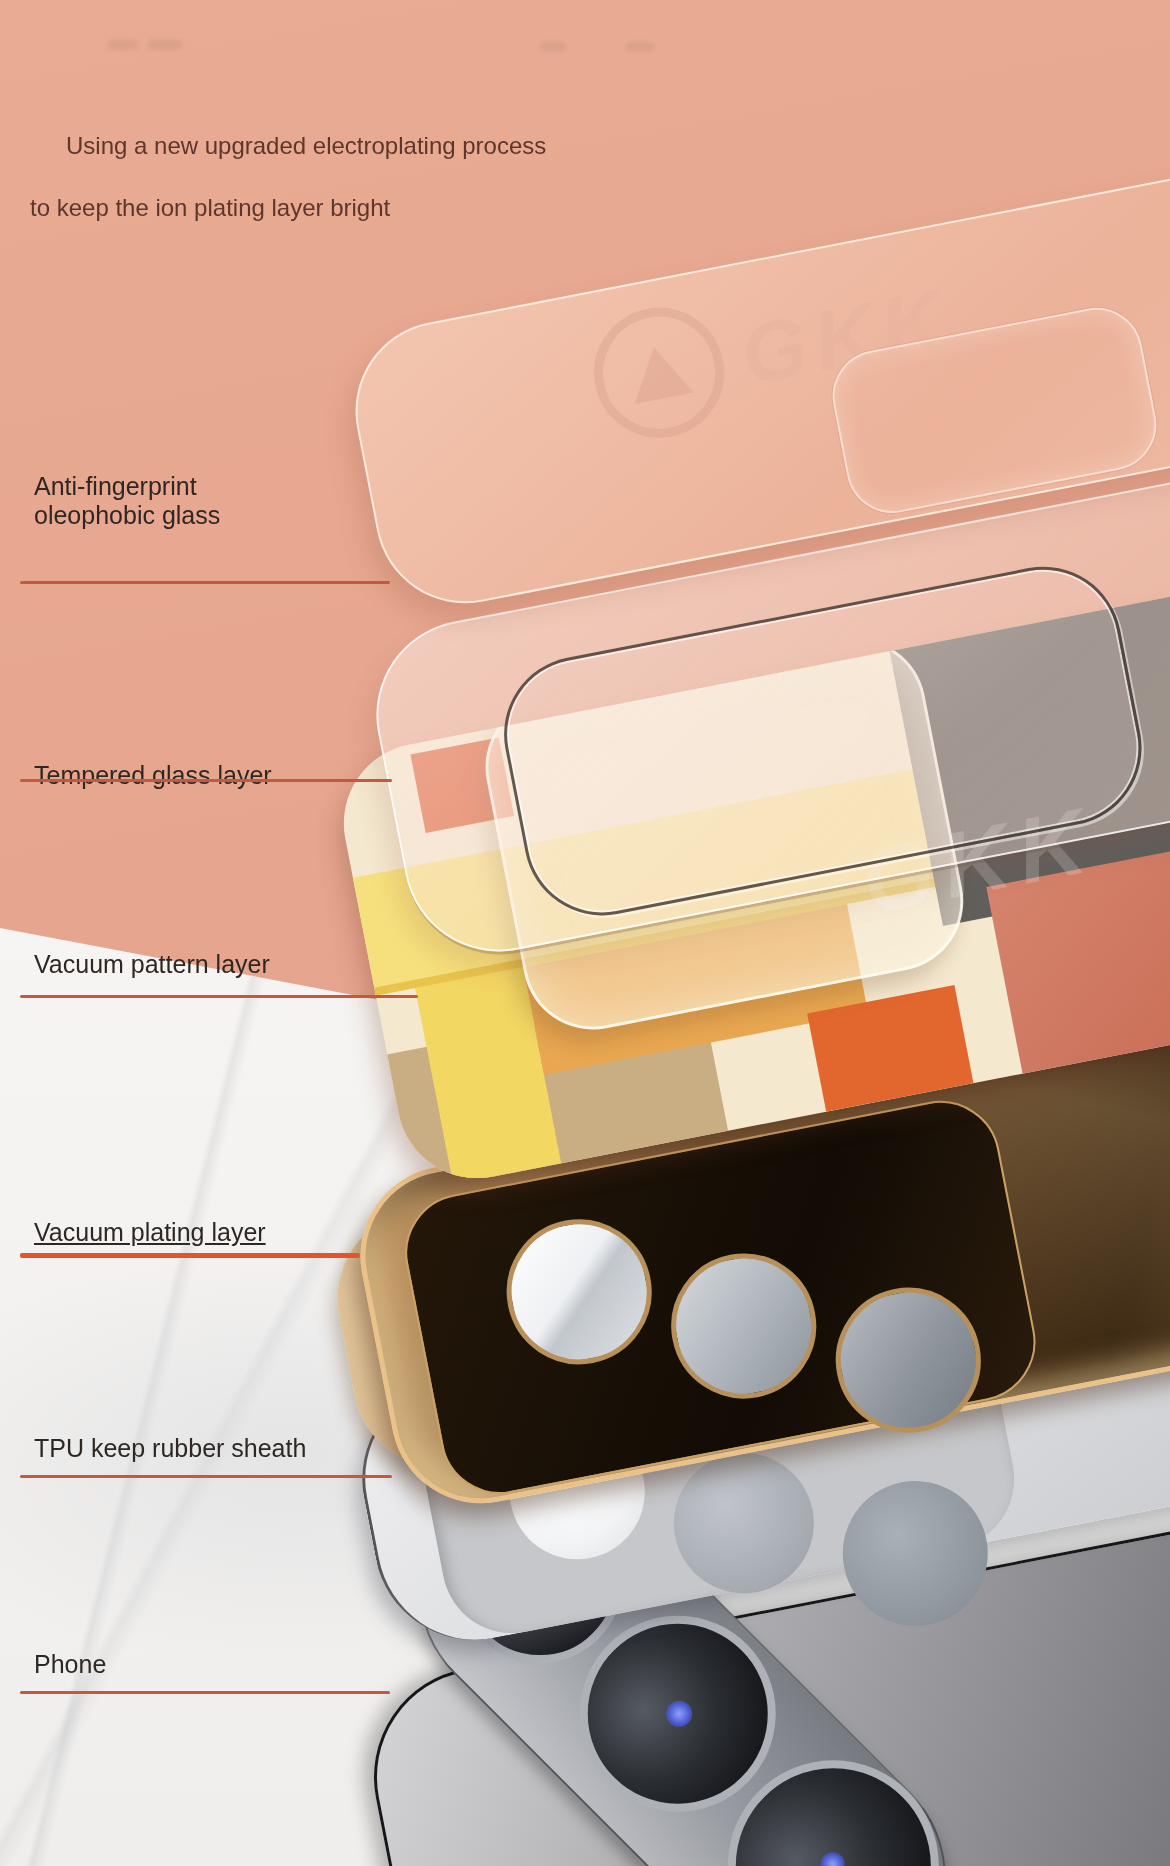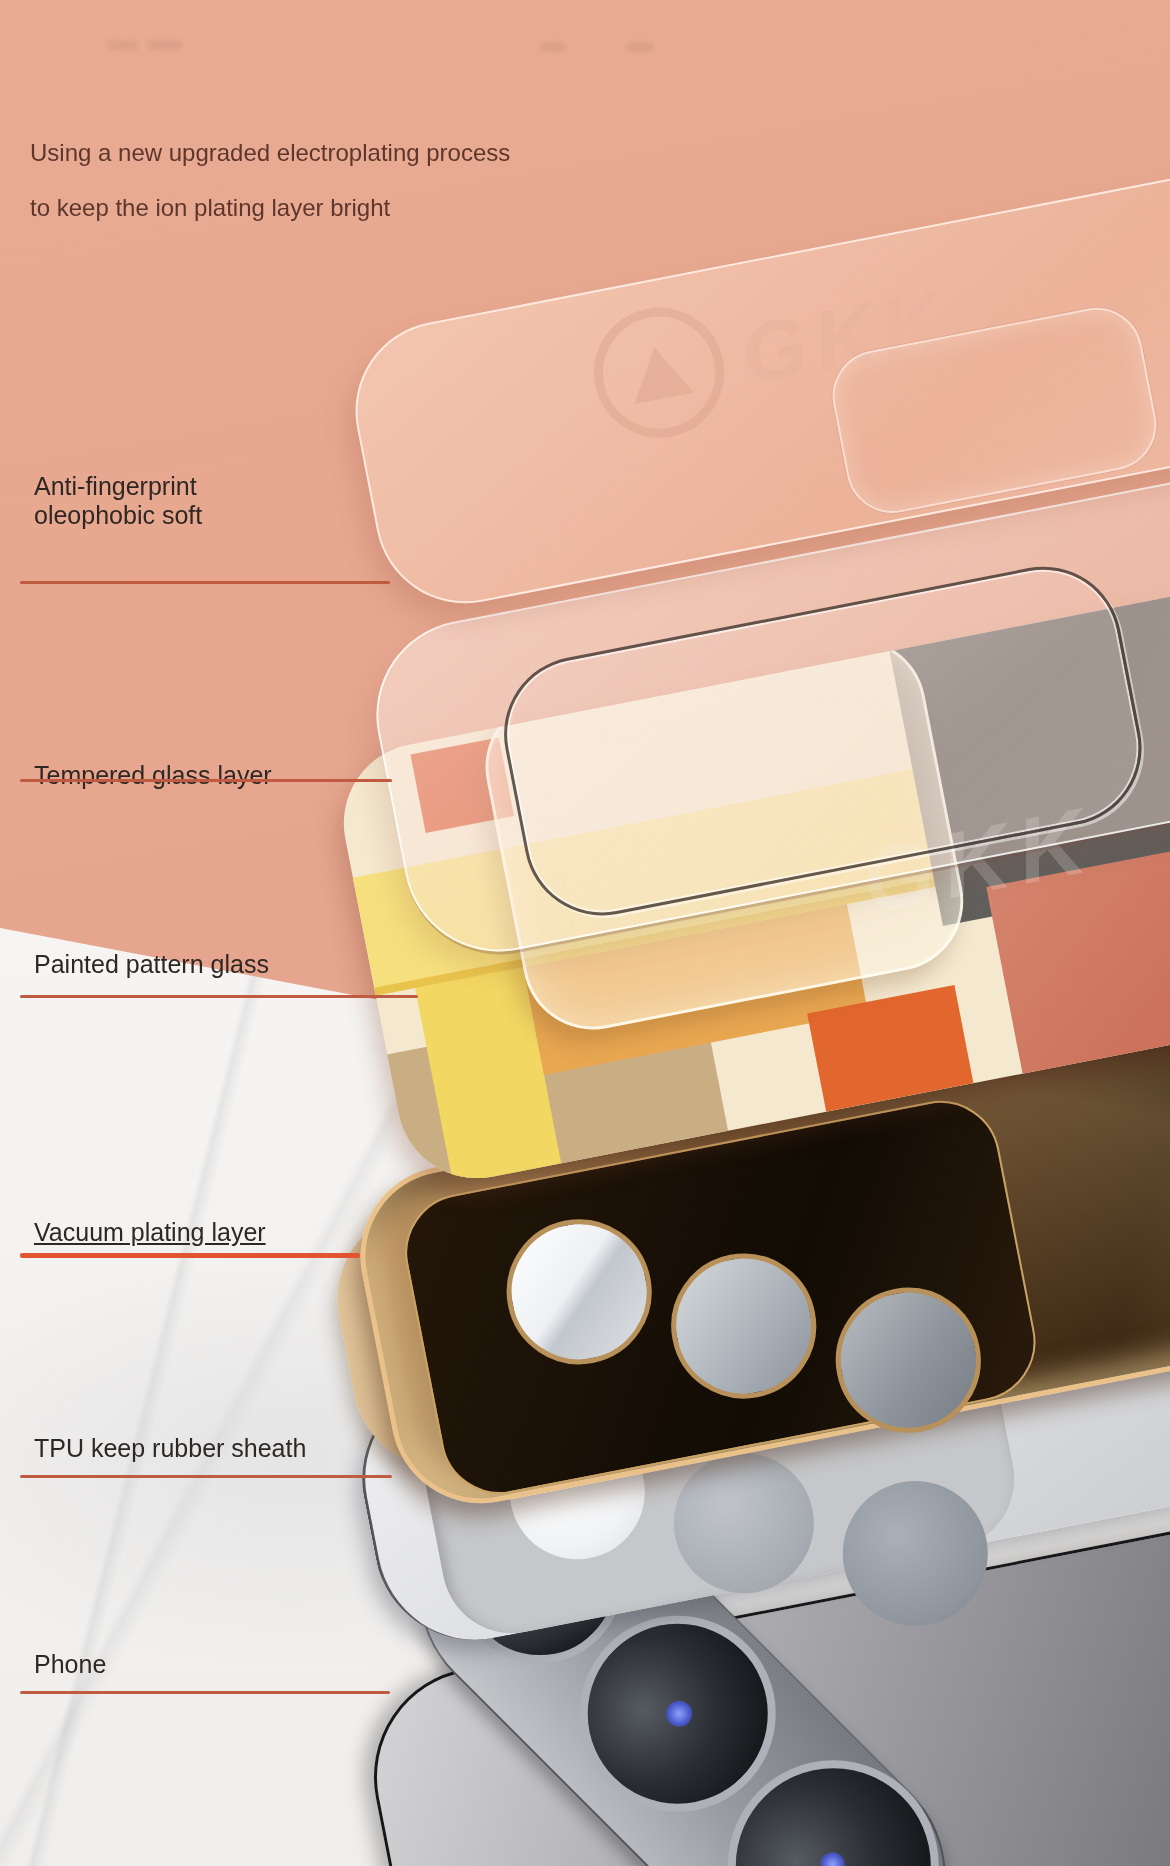--- a/index.html
+++ b/index.html
@@ -22,21 +22,21 @@
   }
   .ghost{position:absolute;height:10px;border-radius:4px;background:rgba(130,95,75,.12);filter:blur(2px);}
   .g1{left:108px;top:40px;width:30px;}
   .g2{left:148px;top:40px;width:34px;}
   .g3{left:540px;top:42px;width:26px;}
   .g4{left:626px;top:42px;width:28px;}
 
   
   .title{position:absolute;left:30px;top:76px;z-index:40;font-size:41px;font-weight:bold;color:#6f332e;letter-spacing:.5px;}
   .sub{position:absolute;left:30px;z-index:40;font-size:24px;color:#5d362c;}
-  .sub1{top:139px;} .sub2{top:194px;}
+  .sub1{top:132px;margin-left:36px;} .sub2{top:194px;}
 
   
   .callout-text{position:absolute;left:34px;z-index:40;font-size:25px;line-height:29px;color:#2e2723;}
   .ct1{top:472px;} .ct2{top:761px;} .ct3{top:950px;} .ct4{top:1218px;text-decoration:underline;} .ct5{top:1434px;} .ct6{top:1650px;}
   .callout-line{position:absolute;left:20px;height:3px;z-index:40;background:#c05a40;border-radius:2px;}
   .cl1{top:581px;width:370px;}
   .cl2{top:779px;width:372px;}
   .cl3{top:995px;width:398px;}
   .cl4{top:1253px;width:340px;height:5px;background:#e25330;}
   .cl5{top:1475px;width:372px;}
@@ -246,31 +246,31 @@
       <span class="wm-word">GKK</span>
     </div>
     <div class="afp-cutout"></div>
   </div>
 
   <div class="sub sub1">Using a new upgraded electroplating process</div>
   <div class="sub sub2">to keep the ion plating layer bright</div>
 
   <div class="callout-text ct1">
     <div>Anti-fingerprint</div>
-    <div>oleophobic soft</div>
+    <div>oleophobic glass</div>
   </div>
   <div class="callout-line cl1"></div>
 
   <div class="callout-text ct2">
     <div>Tempered glass layer</div>
   </div>
   <div class="callout-line cl2"></div>
 
   <div class="callout-text ct3">
-    <div>Painted pattern glass</div>
+    <div>Vacuum pattern layer</div>
   </div>
   <div class="callout-line cl3"></div>
 
   <div class="callout-text ct4">
     <div>Vacuum plating layer</div>
   </div>
   <div class="callout-line cl4"></div>
 
   <div class="callout-text ct5">
     <div>TPU keep rubber sheath</div>

